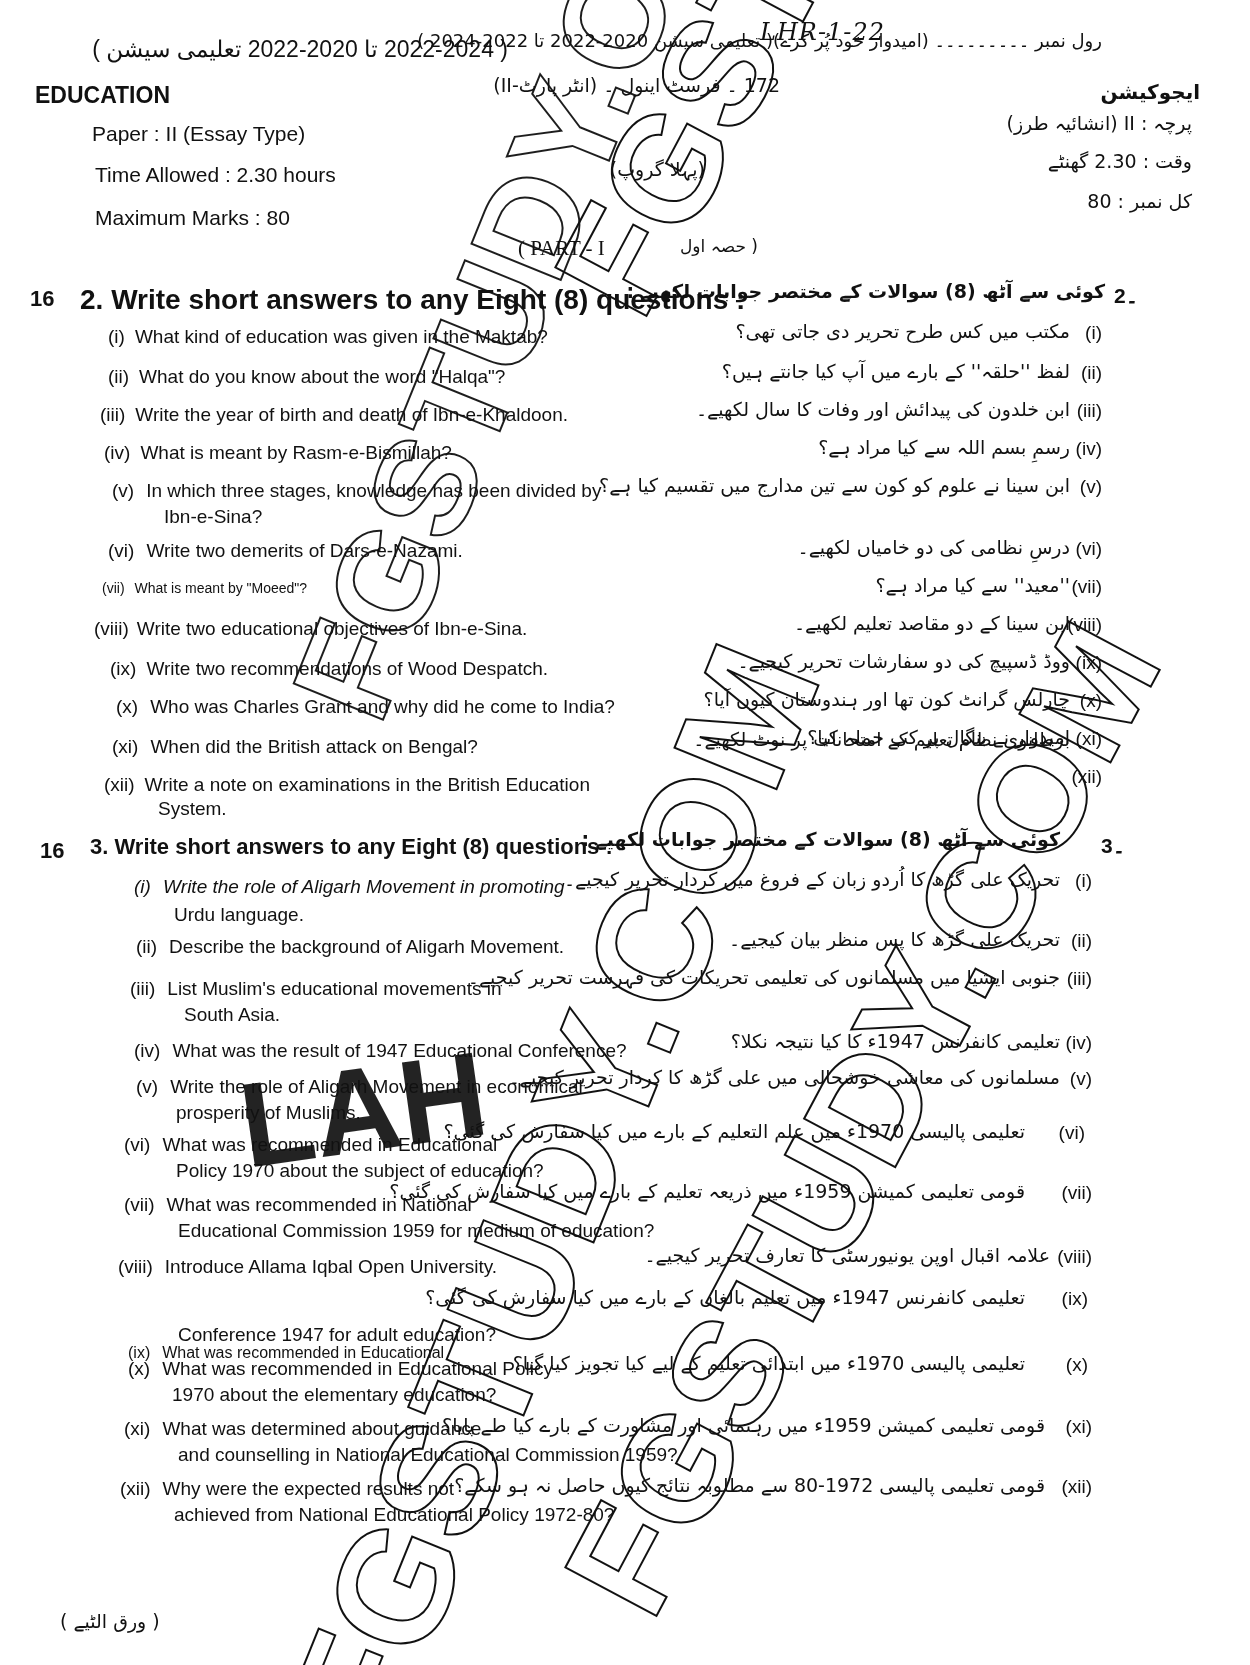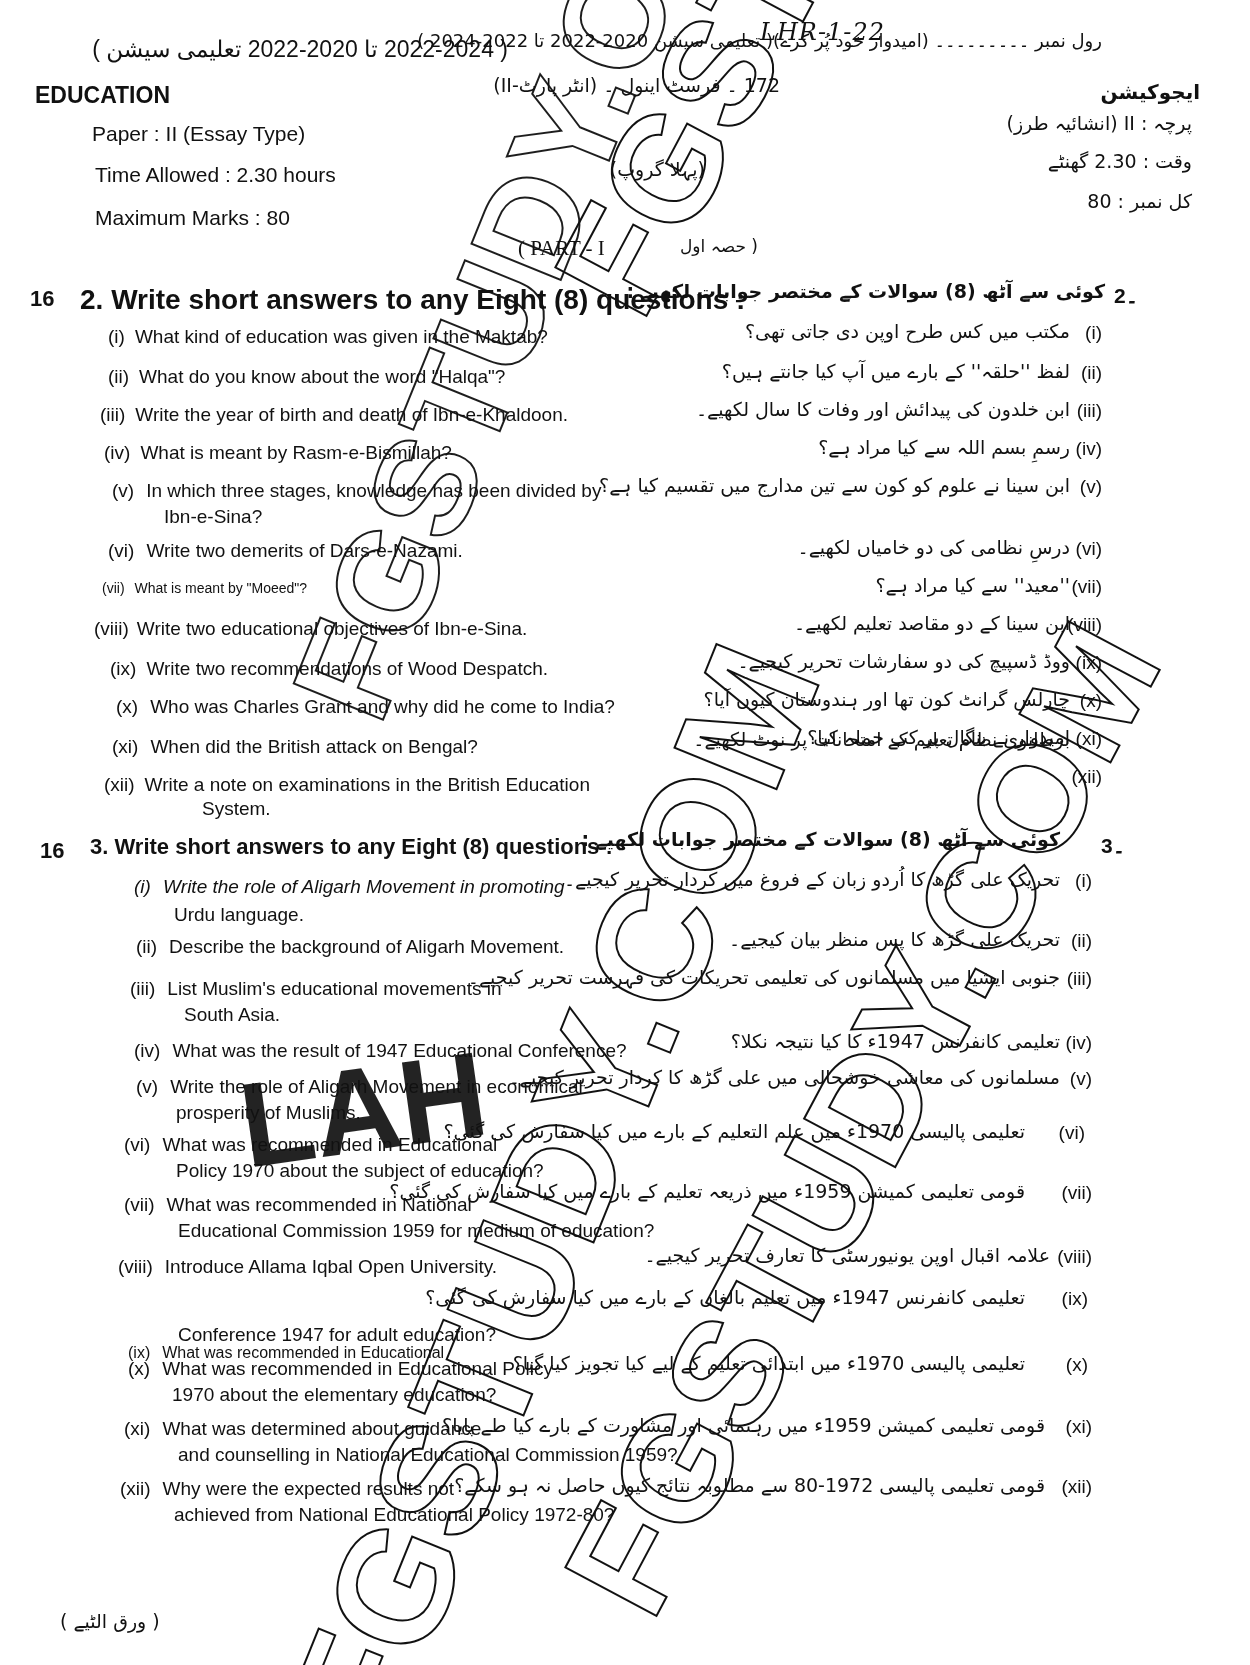--- a/index.html
+++ b/index.html
@@ -48,25 +48,25 @@
   <div class="abs en" style="left:104px; top:442px; font-size:19px;"><span style="margin-right:10px;">(iv)</span><span>What is meant by Rasm-e-Bismillah?</span></div>
   <div class="abs en" style="left:112px; top:480px; font-size:19px;"><span style="margin-right:12px;">(v)</span><span>In which three stages, knowledge has been divided by</span></div>
   <div class="abs en" style="left:164px; top:506px; font-size:19px;">Ibn-e-Sina?</div>
   <div class="abs en" style="left:108px; top:540px; font-size:19px;"><span style="margin-right:12px;">(vi)</span><span>Write two demerits of Dars-e-Nazami.</span></div>
   <div class="abs en" style="left:102px; top:580px; font-size:14px;"><span style="margin-right:10px;">(vii)</span><span>What is meant by "Moeed"?</span></div>
   <div class="abs en" style="left:94px; top:618px; font-size:19px;"><span style="margin-right:8px;">(viii)</span><span>Write two educational objectives of Ibn-e-Sina.</span></div>
   <div class="abs en" style="left:110px; top:658px; font-size:19px;"><span style="margin-right:10px;">(ix)</span><span>Write two recommendations of Wood Despatch.</span></div>
   <div class="abs en" style="left:116px; top:696px; font-size:19px;"><span style="margin-right:12px;">(x)</span><span>Who was Charles Grant and why did he come to India?</span></div>
   <div class="abs en" style="left:112px; top:736px; font-size:19px;"><span style="margin-right:12px;">(xi)</span><span>When did the British attack on Bengal?</span></div>
   <div class="abs en" style="left:104px; top:774px; font-size:19px;"><span style="margin-right:10px;">(xii)</span><span>Write a note on examinations in the British Education</span></div>
-  <div class="abs en" style="left:158px; top:798px; font-size:19px;margin-left:44px;">System.</div>
+  <div class="abs en" style="left:158px; top:798px; font-size:19px;">System.</div>
 </div>
 
 <div>
-  <div class="abs ur" style="right:180px; top:320px;">مکتب میں کس طرح اوپن دی جاتی تھی؟</div>
+  <div class="abs ur" style="right:180px; top:320px;">مکتب میں کس طرح تحریر دی جاتی تھی؟</div>
   <div class="abs en" style="right:148px; top:322px; font-size:19px;">(i)</div>
   <div class="abs ur" style="right:180px; top:360px;">لفظ ''حلقہ'' کے بارے میں آپ کیا جانتے ہیں؟</div>
   <div class="abs en" style="right:148px; top:362px; font-size:19px;">(ii)</div>
   <div class="abs ur" style="right:180px; top:398px;">ابن خلدون کی پیدائش اور وفات کا سال لکھیے۔</div>
   <div class="abs en" style="right:148px; top:400px; font-size:19px;">(iii)</div>
   <div class="abs ur" style="right:180px; top:436px;">رسمِ بسم اللہ سے کیا مراد ہے؟</div>
   <div class="abs en" style="right:148px; top:438px; font-size:19px;">(iv)</div>
   <div class="abs ur" style="right:180px; top:474px;">ابن سینا نے علوم کو کون سے تین مدارج میں تقسیم کیا ہے؟</div>
   <div class="abs en" style="right:148px; top:476px; font-size:19px;">(v)</div>
   <div class="abs ur" style="right:180px; top:536px;">درسِ نظامی کی دو خامیاں لکھیے۔</div>

